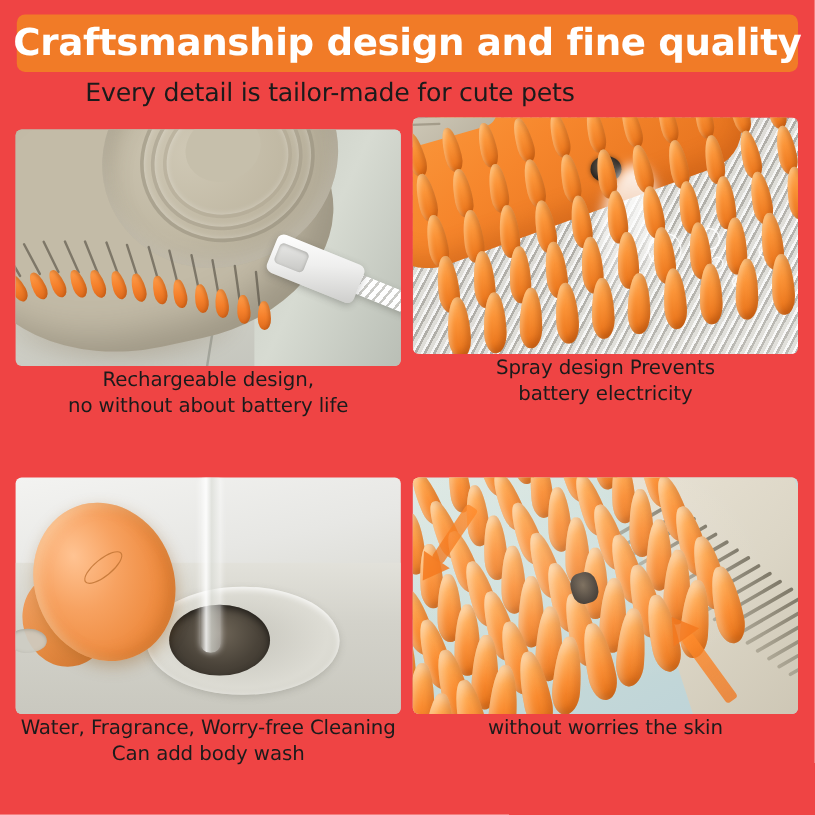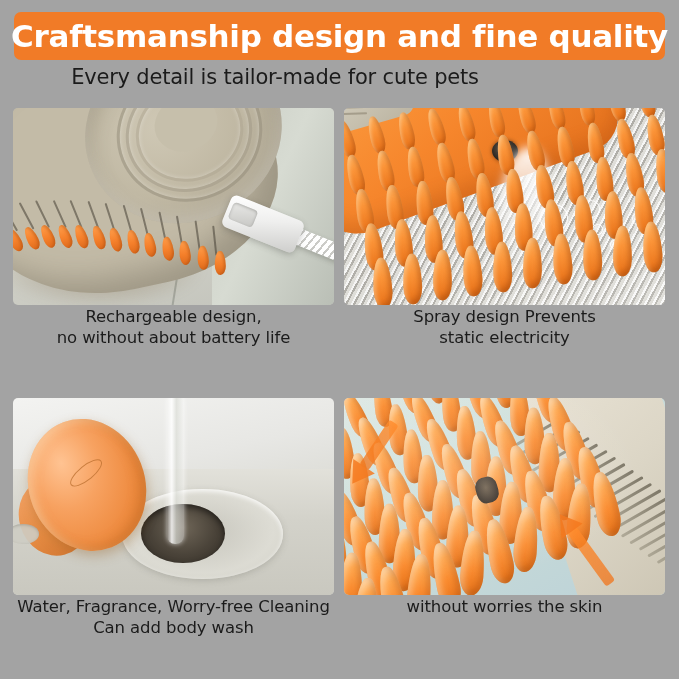--- a/index.html
+++ b/index.html
@@ -10,21 +10,21 @@
     width: 679px;
     height: 679px;
     background: #ffffff;
     font-family: "DejaVu Sans", sans-serif;
     overflow: hidden;
   }
   .page {
     position: relative;
     width: 679px;
     height: 679px;
-    background: #a3a3a3;
+    background: #ef4444;
   }
 
   
   .banner {
     position: absolute;
     left: 14px;
     top: 12px;
     width: 651px;
     height: 48px;
     background: #F17B27;
@@ -53,21 +53,21 @@
     letter-spacing: -0.2px;
     white-space: nowrap;
   }
 
   
   .cell {
     position: absolute;
     width: 321px;
   }
   .cell-tl { left: 13px;  top: 108px; }
-  .cell-tr { left: 344px; top: 108px; }
+  .cell-tr { left: 344px; top: 98px; }
   .cell-bl { left: 13px;  top: 398px; }
   .cell-br { left: 344px; top: 398px; }
 
   .photo {
     position: relative;
     width: 321px;
     height: 197px;
     border-radius: 5px;
     overflow: hidden;
     background: #cfcfc8;
@@ -601,21 +601,21 @@
           <div class="bubble" style="left: 248px; top: 116px; width: 9px; height: 9px;"></div>
           <div class="bubble" style="left: 210px; top: 142px; width: 13px; height: 13px;"></div>
           <div class="bubble" style="left: 266px; top: 132px; width: 7px; height: 7px;"></div>
           <div class="bubble" style="left: 180px; top: 126px; width: 8px; height: 8px;"></div>
           <div class="bubble" style="left: 288px; top: 104px; width: 11px; height: 11px;"></div>
         </div>
       <div class="sheen"></div>
     </div>
     <div class="caption">
       <span class="line">Spray design Prevents</span>
-      <span class="line">static electricity</span>
+      <span class="line">battery electricity</span>
     </div>
   </div>
 
   <div class="cell cell-bl">
     <div class="photo p3">
       <div class="table-top"></div>
       <div class="tank-ring"></div>
       <div class="tank-hole"></div>
       <div class="water-stream"></div>
       <div class="cap-base"></div>

